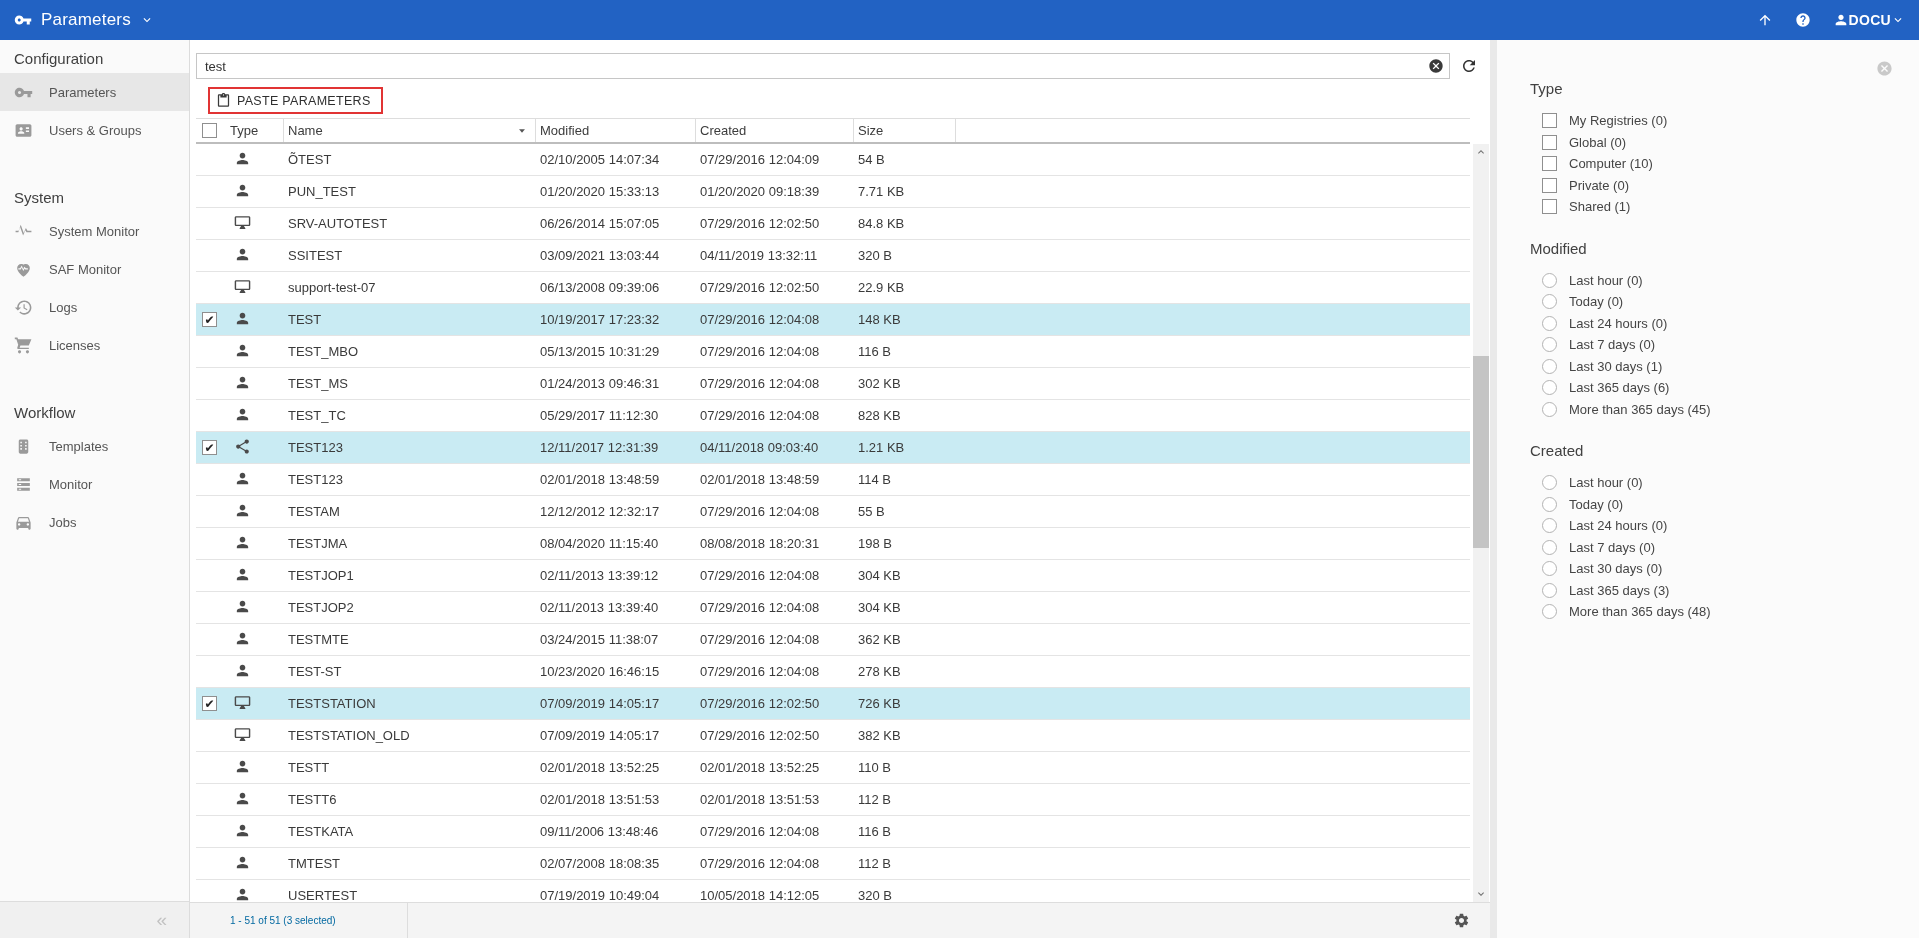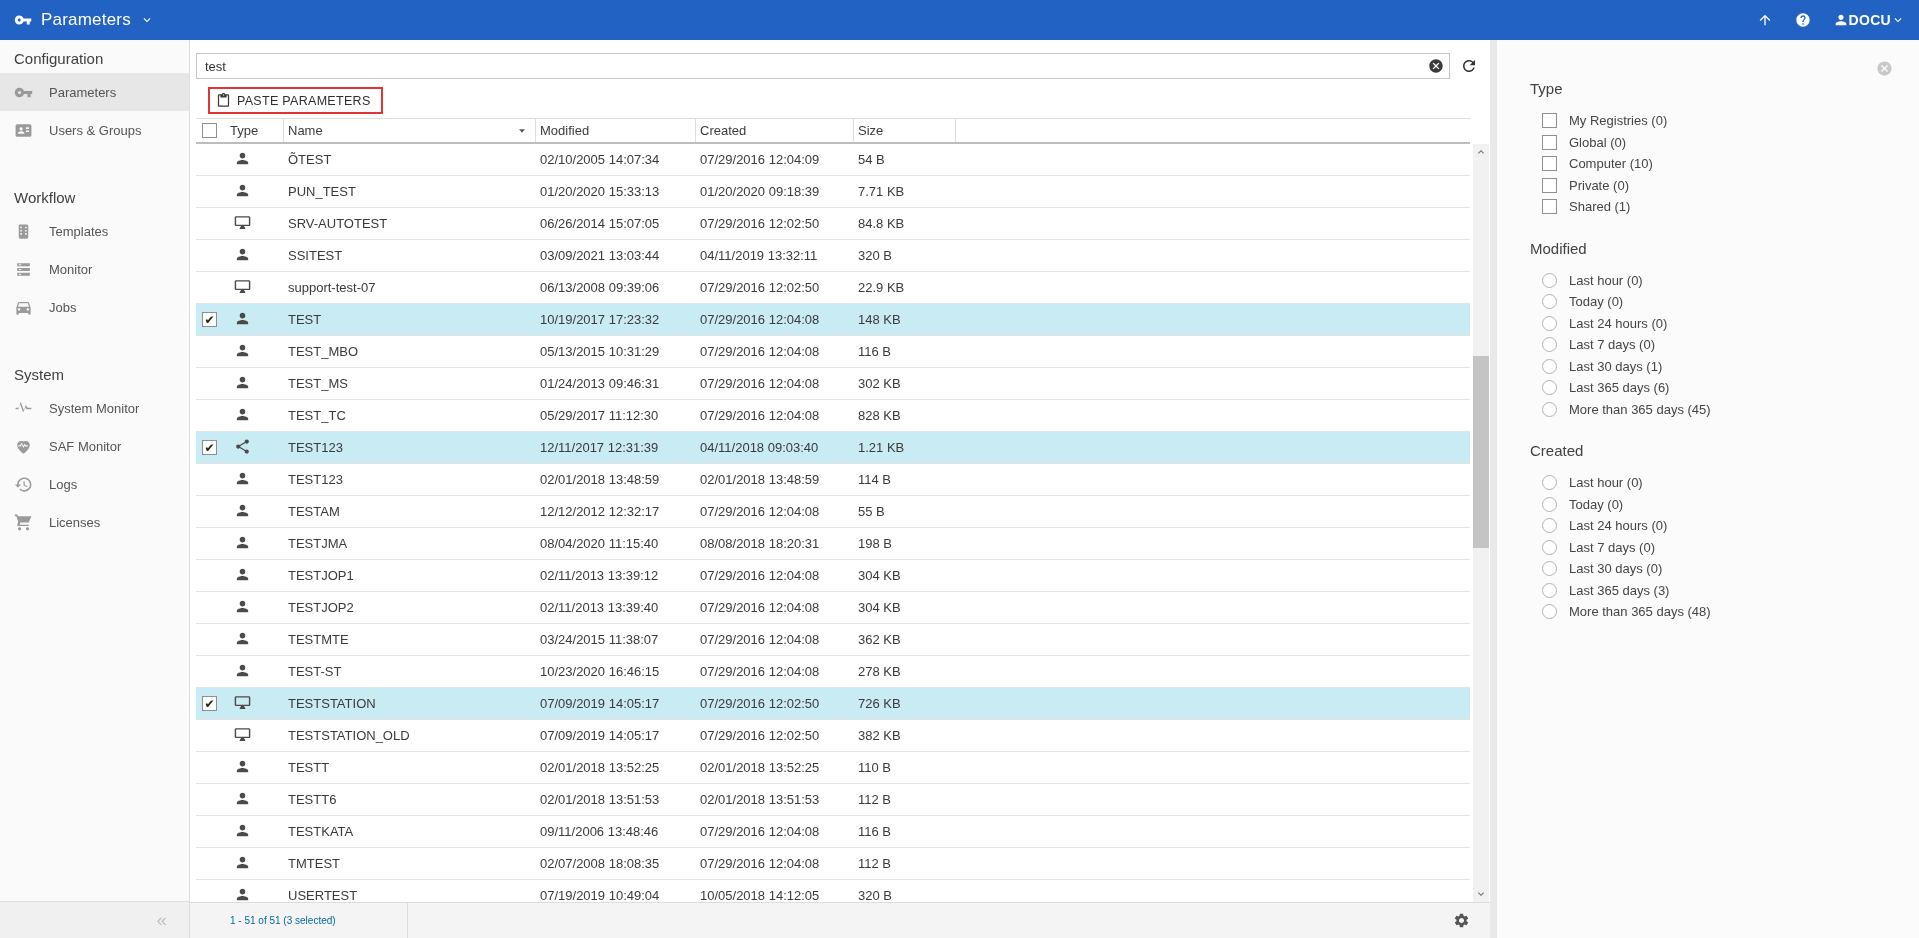--- a/index.html
+++ b/index.html
@@ -162,20 +162,55 @@
         <div class="side-item">
           <span class="icon ">
             <svg viewBox="0 0 24 24">
               <path d="M20 4H4c-1.1 0-2 .9-2 2v12c0 1.1.9 2 2 2h16c1.1 0 2-.9 2-2V6c0-1.1-.9-2-2-2zM9 8c1.1 0 2 .9 2 2s-.9 2-2 2-2-.9-2-2 .9-2 2-2zm4 8H5v-.9c0-1.3 2.7-2.1 4-2.1s4 .8 4 2.1v.9zm6-2h-4v-2h4v2zm0-4h-4V8h4v2z"></path>
             </svg>
           </span>
           <span>Users &amp; Groups</span>
         </div>
       </div>
       <div class="side-sec">
+        <div class="side-title">System</div>
+        <div class="side-item">
+          <span class="icon ">
+            <svg viewBox="0 0 24 24">
+              <path d="M2 13h3.5l2.2-6.6L11.5 17l2.8-6.5L15.8 13H22v-2h-5l-2-3.5-2.7 6.3L8.5 3.5 5.9 11H2v2z"></path>
+            </svg>
+          </span>
+          <span>System Monitor</span>
+        </div>
+        <div class="side-item">
+          <span class="icon ">
+            <svg viewBox="0 0 24 24">
+              <path d="M12 21s-8-5.3-8-11c0-2.8 2.2-5 5-5 1.6 0 3 .8 3 .8s1.4-.8 3-.8c2.8 0 5 2.2 5 5 0 5.7-8 11-8 11zm-6.5-9h3l1.2-2.5 2.1 4.5 1.5-3 .9 1h3.3v-1.5h-2.5l-1.9-2-1.4 2.8-2-4.3-1.9 3.5h-2.3V12z" fill-rule="evenodd"></path>
+            </svg>
+          </span>
+          <span>SAF Monitor</span>
+        </div>
+        <div class="side-item">
+          <span class="icon ">
+            <svg viewBox="0 0 24 24">
+              <path d="M13 3c-5 0-9 4-9 9H1l3.9 3.9L9 12H6c0-3.9 3.1-7 7-7s7 3.1 7 7-3.1 7-7 7c-1.9 0-3.7-.8-4.9-2.1l-1.4 1.4C8.3 19.9 10.5 21 13 21c5 0 9-4 9-9s-4-9-9-9zm-1 5v5l4.3 2.5.7-1.2-3.5-2.1V8h-1.5z"></path>
+            </svg>
+          </span>
+          <span>Logs</span>
+        </div>
+        <div class="side-item">
+          <span class="icon ">
+            <svg viewBox="0 0 24 24">
+              <path d="M7 18c-1.1 0-2 .9-2 2s.9 2 2 2 2-.9 2-2-.9-2-2-2zm10 0c-1.1 0-2 .9-2 2s.9 2 2 2 2-.9 2-2-.9-2-2-2zM7.2 14.6L7.17 14.75h11.58v1.75H5.5c-.9 0-1.6-.9-1.35-1.75L5.3 11 3 4H1V2h3.3l.95 2H22l-3.3 8H8.1l-.9 2.6z"></path>
+            </svg>
+          </span>
+          <span>Licenses</span>
+        </div>
+      </div>
+      <div class="side-sec">
         <div class="side-title">Workflow</div>
         <div class="side-item">
           <span class="icon ">
             <svg viewBox="0 0 24 24">
               <path d="M8 3h8c1.1 0 2 .9 2 2v14c0 1.1-.9 2-2 2H8c-1.1 0-2-.9-2-2V5c0-1.1.9-2 2-2zm0 3v2h2V6H8zm0 4v2h2v-2H8zm0 4v2h2v-2H8zm6-8v2h2V6h-2zm0 4v2h2v-2h-2zm0 4v2h2v-2h-2z"></path>
             </svg>
           </span>
           <span>Templates</span>
         </div>
         <div class="side-item">
@@ -186,55 +221,20 @@
           </span>
           <span>Monitor</span>
         </div>
         <div class="side-item">
           <span class="icon ">
             <svg viewBox="0 0 24 24">
               <path d="M18.92 6.01C18.72 5.42 18.16 5 17.5 5h-11c-.66 0-1.21.42-1.42 1.01L3 12v8c0 .55.45 1 1 1h1c.55 0 1-.45 1-1v-1h12v1c0 .55.45 1 1 1h1c.55 0 1-.45 1-1v-8l-2.08-5.99zM6.5 16c-.83 0-1.5-.67-1.5-1.5S5.67 13 6.5 13s1.5.67 1.5 1.5S7.33 16 6.5 16zm11 0c-.83 0-1.5-.67-1.5-1.5s.67-1.5 1.5-1.5 1.5.67 1.5 1.5-.67 1.5-1.5 1.5zM5 11l1.5-4.5h11L19 11H5z"></path>
             </svg>
           </span>
           <span>Jobs</span>
-        </div>
-      </div>
-      <div class="side-sec">
-        <div class="side-title">System</div>
-        <div class="side-item">
-          <span class="icon ">
-            <svg viewBox="0 0 24 24">
-              <path d="M2 13h3.5l2.2-6.6L11.5 17l2.8-6.5L15.8 13H22v-2h-5l-2-3.5-2.7 6.3L8.5 3.5 5.9 11H2v2z"></path>
-            </svg>
-          </span>
-          <span>System Monitor</span>
-        </div>
-        <div class="side-item">
-          <span class="icon ">
-            <svg viewBox="0 0 24 24">
-              <path d="M12 21s-8-5.3-8-11c0-2.8 2.2-5 5-5 1.6 0 3 .8 3 .8s1.4-.8 3-.8c2.8 0 5 2.2 5 5 0 5.7-8 11-8 11zm-6.5-9h3l1.2-2.5 2.1 4.5 1.5-3 .9 1h3.3v-1.5h-2.5l-1.9-2-1.4 2.8-2-4.3-1.9 3.5h-2.3V12z" fill-rule="evenodd"></path>
-            </svg>
-          </span>
-          <span>SAF Monitor</span>
-        </div>
-        <div class="side-item">
-          <span class="icon ">
-            <svg viewBox="0 0 24 24">
-              <path d="M13 3c-5 0-9 4-9 9H1l3.9 3.9L9 12H6c0-3.9 3.1-7 7-7s7 3.1 7 7-3.1 7-7 7c-1.9 0-3.7-.8-4.9-2.1l-1.4 1.4C8.3 19.9 10.5 21 13 21c5 0 9-4 9-9s-4-9-9-9zm-1 5v5l4.3 2.5.7-1.2-3.5-2.1V8h-1.5z"></path>
-            </svg>
-          </span>
-          <span>Logs</span>
-        </div>
-        <div class="side-item">
-          <span class="icon ">
-            <svg viewBox="0 0 24 24">
-              <path d="M7 18c-1.1 0-2 .9-2 2s.9 2 2 2 2-.9 2-2-.9-2-2-2zm10 0c-1.1 0-2 .9-2 2s.9 2 2 2 2-.9 2-2-.9-2-2-2zM7.2 14.6L7.17 14.75h11.58v1.75H5.5c-.9 0-1.6-.9-1.35-1.75L5.3 11 3 4H1V2h3.3l.95 2H22l-3.3 8H8.1l-.9 2.6z"></path>
-            </svg>
-          </span>
-          <span>Licenses</span>
         </div>
       </div>
     </div>
   <div class="side-foot">
     <span class="collapse-glyph">«</span>
   </div>
 </nav>
 
 <main class="main">
   <div class="search-row">

